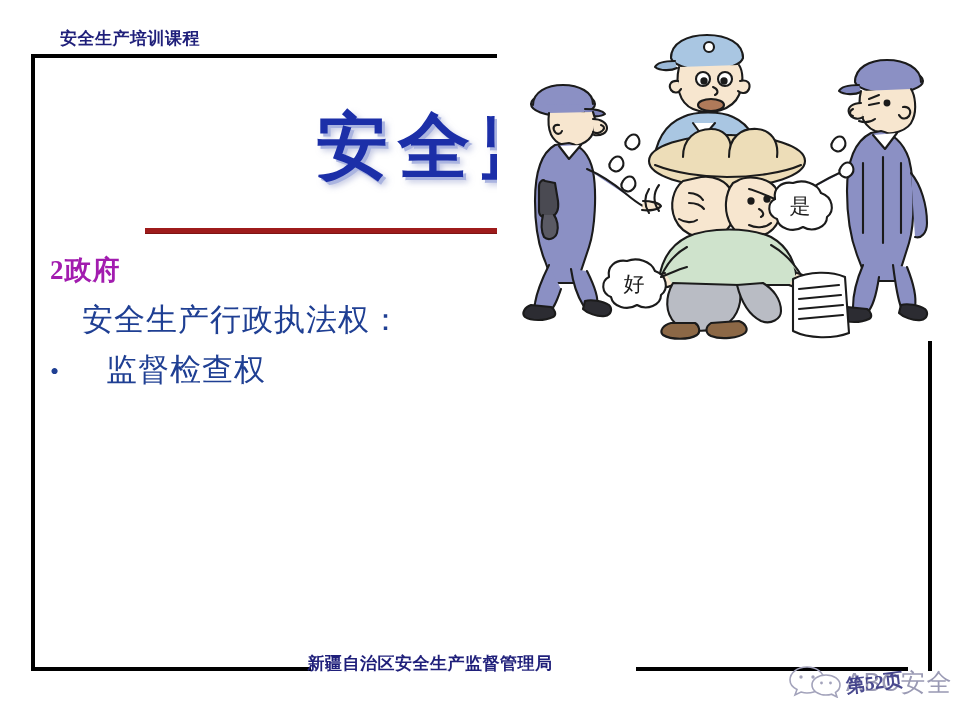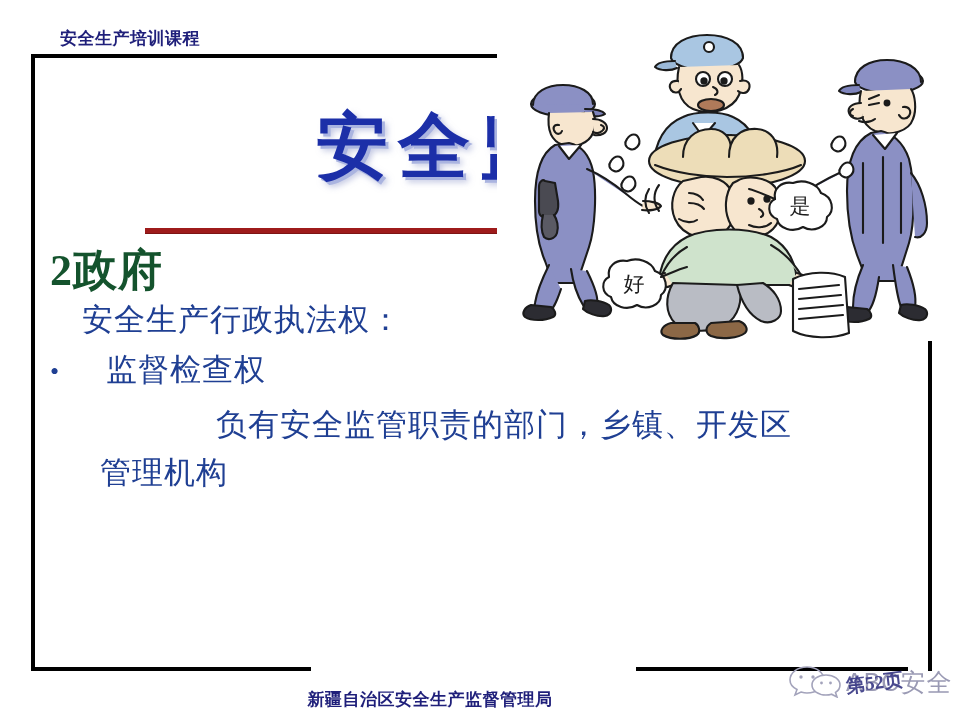--- a/index.html
+++ b/index.html
@@ -72,23 +72,23 @@
     position: absolute;
     left: 48px;
     top: 248px;
     width: 880px;
   }
   .line {
     font-family: "Liberation Serif", "DejaVu Serif", serif;
     white-space: nowrap;
   }
   .lvl-red {
-    color: #14532d;
+    color: #a21caf;
     font-weight: bold;
-    font-size: 44px;
+    font-size: 27px;
     line-height: 45px;
     letter-spacing: 1px;
   }
   .lvl-blue {
     color: #1f3f93;
     font-size: 31px;
     line-height: 46px;
     letter-spacing: 1px;
   }
   #line-heading2 { padding-left: 2px; }
@@ -124,21 +124,21 @@
     letter-spacing: 1px;
     font-family: "Liberation Serif", "DejaVu Serif", serif;
   }
   #para-line-1 { padding-left: 168px; white-space: nowrap; }
   #para-line-2 { padding-left: 52px;  white-space: nowrap; }
 
   
   #footer-text {
     position: absolute;
     left: 0;
-    top: 688px;
+    top: 652px;
     width: 860px;
     text-align: center;
     font-family: "Liberation Serif", "DejaVu Serif", serif;
     font-weight: bold;
     font-size: 17px;
     letter-spacing: 0.5px;
     color: #1f1f7a;
     white-space: nowrap;
   }
 
@@ -214,24 +214,20 @@
     <div class="line lvl-red" id="line-heading2">2政府</div>
 
 
     <div class="line lvl-blue" id="line-subject">安全生产行政执法权：</div>
 
     <div class="bullet-row">
       <span class="bullet-dot">•</span>
       <span class="bullet-text">监督检查权</span>
     </div>
 
-    <div id="para-wrap">
-      <div id="para-line-1">负有安全监管职责的部门，乡镇、开发区</div>
-      <div id="para-line-2">管理机构</div>
-    </div>
 
   </div>
 
   <div id="footer-text">新疆自治区安全生产监督管理局</div>
 
   <div id="watermark">
     <svg id="wm-logo" viewBox="0 0 54 34">
       <path d="M19 3 C9 3 2 9 2 16 C2 20 5 23.5 9 25.5 L7 31 L13 28 C15 28.6 17 29 19 29
                C29 29 36 23 36 16 C36 9 29 3 19 3 Z" fill="none" stroke="#a3a3bb" stroke-width="1.6"></path>
       <circle cx="13" cy="13" r="1.7" fill="#a3a3bb"></circle>

